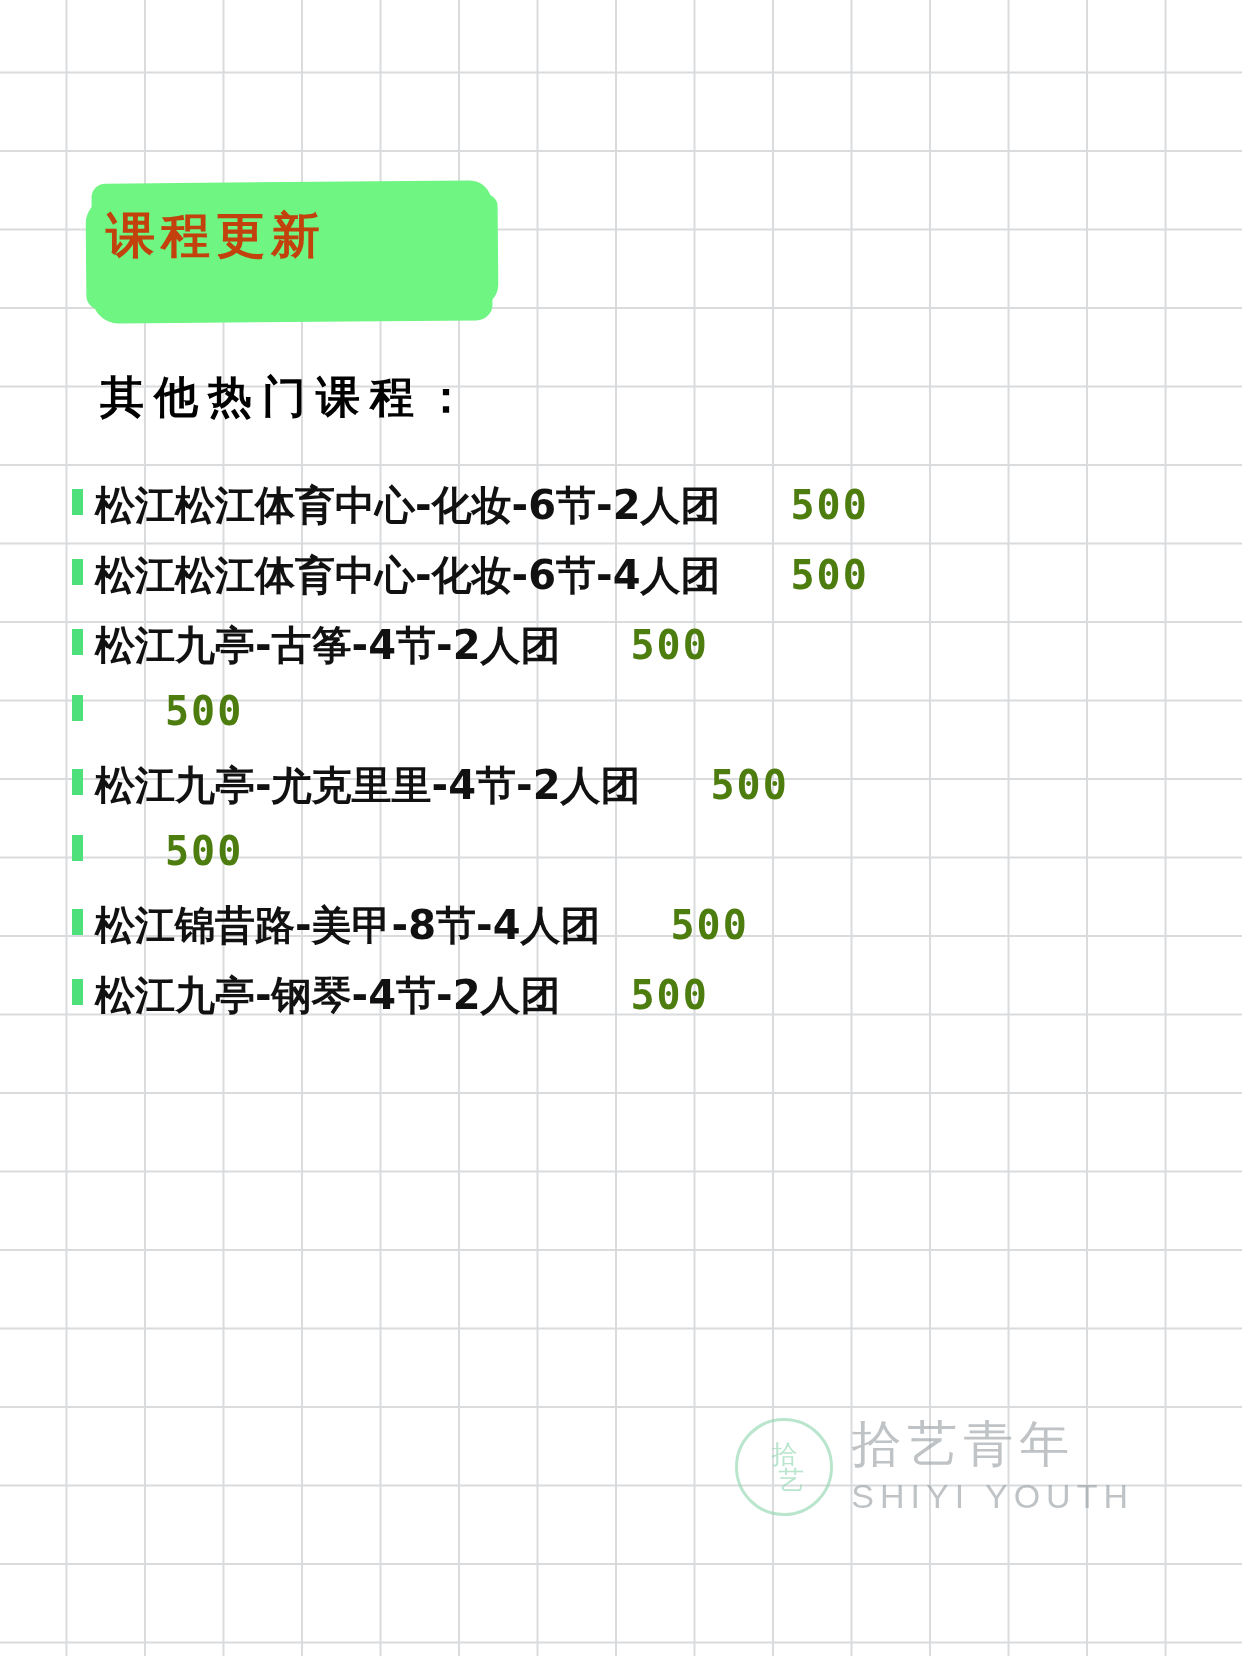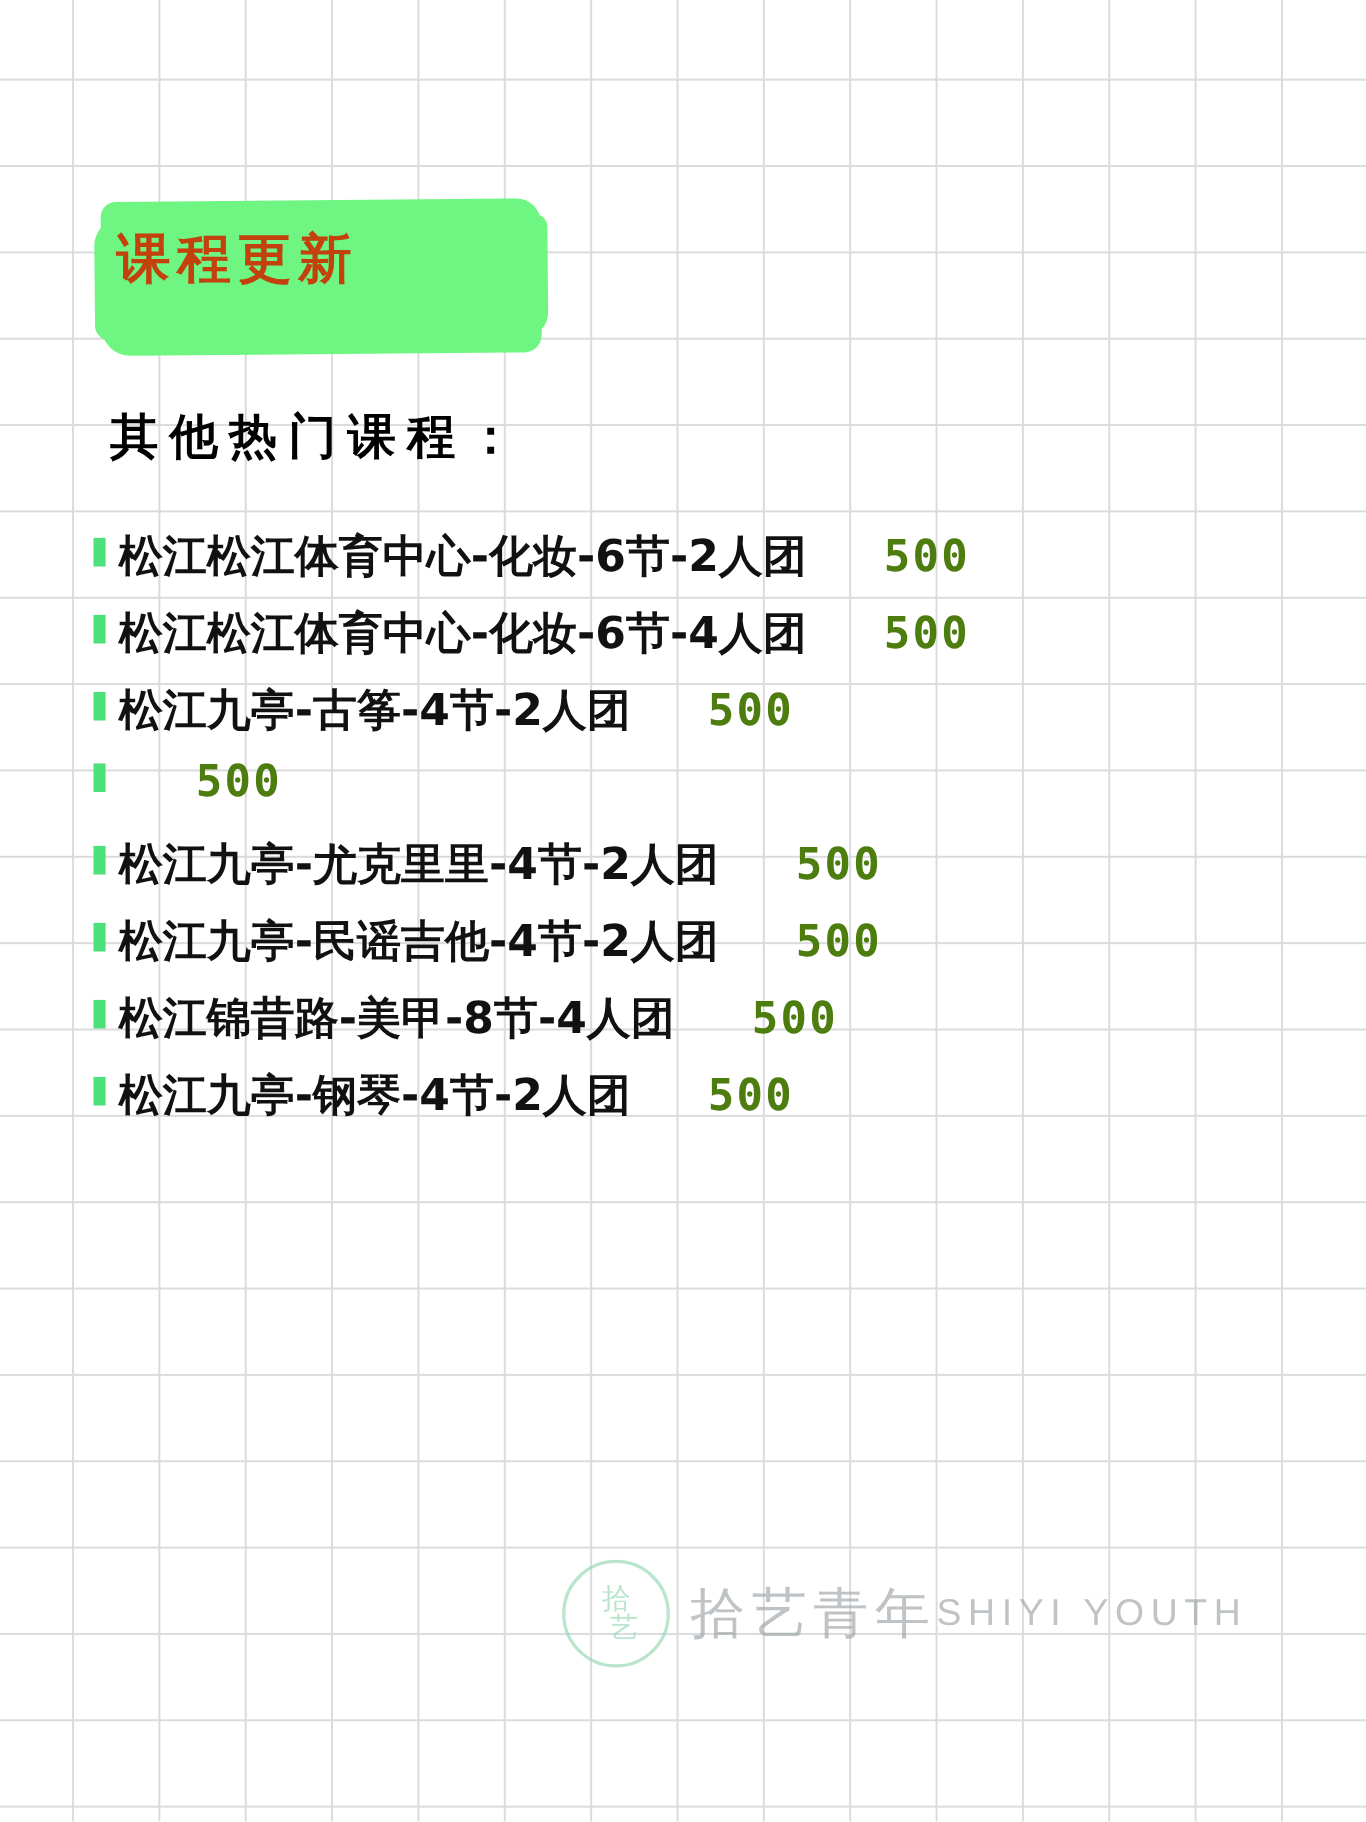--- a/index.html
+++ b/index.html
@@ -80,21 +80,21 @@
     font-size: 44px;
     font-weight: bold;
     letter-spacing: 10px;
     color: #000000;
     white-space: nowrap;
   }
 
   
   #course-list {
     position: absolute;
-    left: 85px;
+    left: 72px;
     top: 478px;
     width: 1090px;
   }
   .course-row {
     display: flex;
     align-items: baseline;
     height: 70px;
   }
   .bullet {
     flex: 0 0 auto;
@@ -152,20 +152,21 @@
     letter-spacing: 0;
   }
   #watermark .mark .glyphs span {
     display: block;
   }
   #watermark .mark .glyphs span:last-child {
     margin-left: 14px;
   }
   #watermark .wm-text {
     display: flex;
+    flex-direction: column;
   }
   #watermark .wm-cn {
     font-family: "DejaVu Sans", sans-serif;
     font-size: 50px;
     color: #9aa0a4;
     letter-spacing: 6px;
     line-height: 1.05;
   }
   #watermark .wm-en {
     font-family: Liberation Sans, sans-serif;
@@ -215,21 +216,20 @@
     </div>
 
     <div class="course-row">
       <span class="bullet"></span>
       <span class="course-name">松江九亭-尤克里里-4节-2人团</span>
       <span class="course-price">500</span>
     </div>
 
     <div class="course-row">
       <span class="bullet"></span>
-      <span class="course-name">松江九亭-民谣吉他-4节-2人团</span>
       <span class="course-price">500</span>
     </div>
 
     <div class="course-row">
       <span class="bullet"></span>
       <span class="course-name">松江锦昔路-美甲-8节-4人团</span>
       <span class="course-price">500</span>
     </div>
 
 

